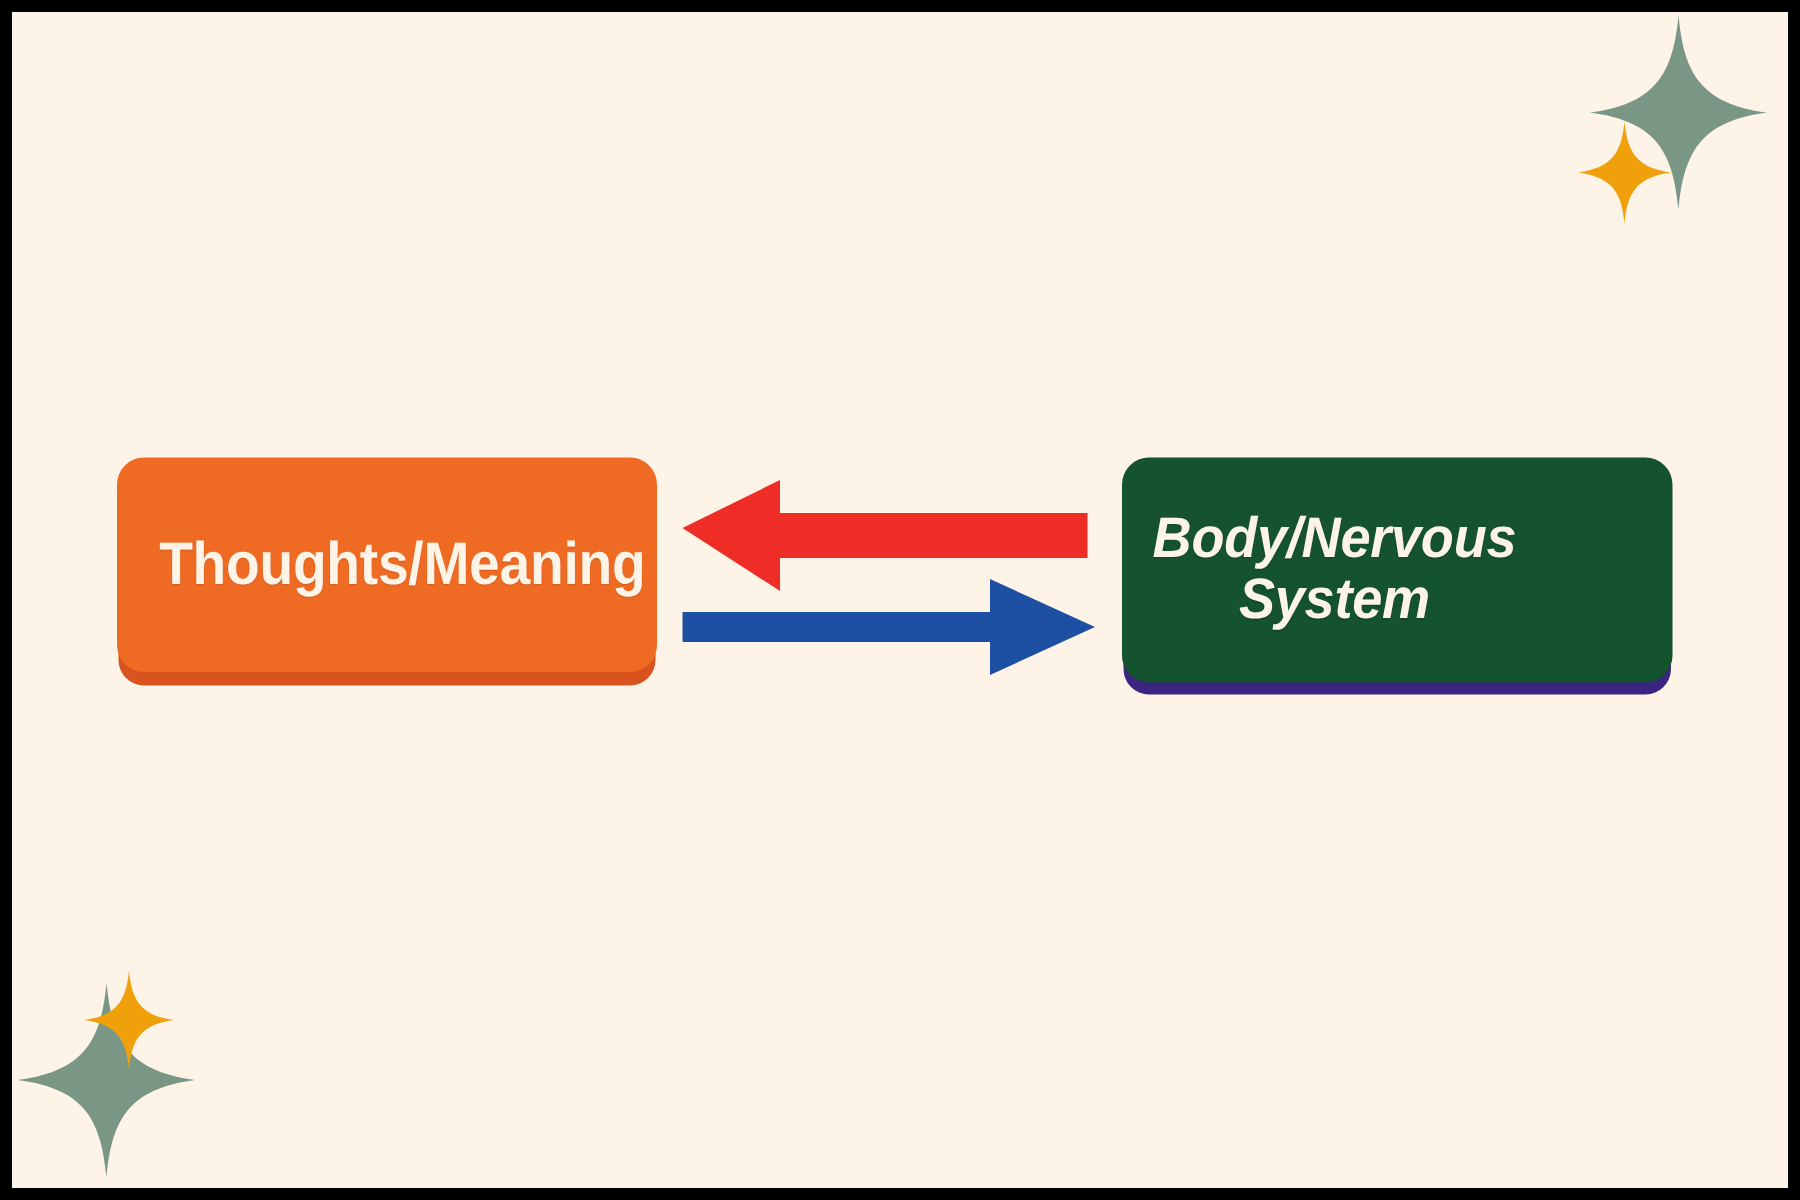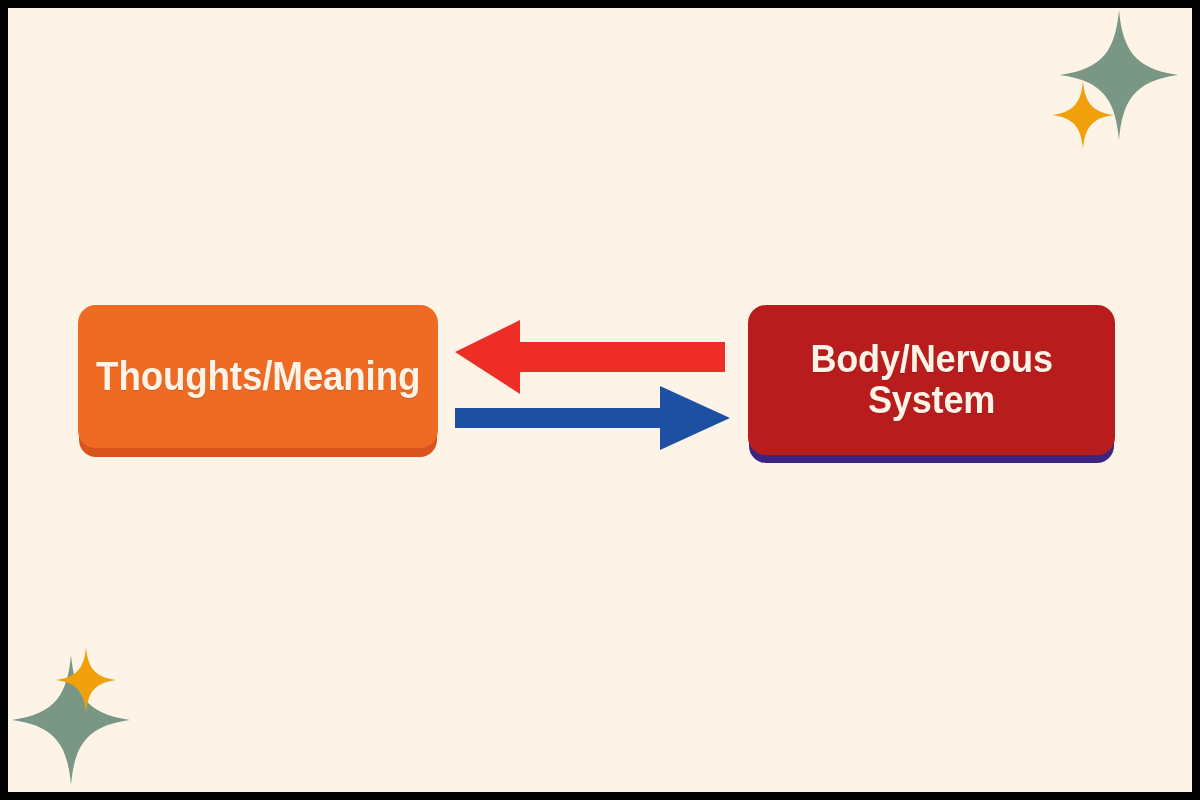--- a/index.html
+++ b/index.html
@@ -37,21 +37,21 @@
     position: absolute;
     inset: 0;
   }
 
   
   .node {
     position: absolute;
     box-sizing: border-box;
     display: flex;
     align-items: center;
-    justify-content: center;
+    justify-content: flex-start;
     text-align: center;
     border-radius: 18px;
     color: #FDF3E7;
     font-weight: 700;
     letter-spacing: -0.2px;
     line-height: 1.08;
     text-shadow: 0 1px 1px rgba(0,0,0,0.13);
     user-select: none;
   }
   .node .node-label {
@@ -120,21 +120,21 @@
 <body>
 
 <div class="frame" style="width: 1200px; height: 800px; background: rgb(0, 0, 0); padding: 8px;">
   <div class="canvas" style="background: rgb(253, 243, 231);">
     <div class="stage">
 
       <div class="node node-thoughts" style="background: rgb(239, 106, 35); color: rgb(253, 243, 231); box-shadow: rgb(217, 83, 30) 0px 10px 0px -1px;">
         <span class="node-label">Thoughts/Meaning</span>
       </div>
 
-      <div class="node node-body" style="background: #b91c1c; color: rgb(253, 243, 231); box-shadow: rgb(59, 37, 128) 0px 9px 0px -1px;">
+      <div class="node node-body" style="background: #14532d; color: rgb(253, 243, 231); box-shadow: rgb(59, 37, 128) 0px 9px 0px -1px; font-style: italic;">
         <span class="node-label">Body/Nervous
 System</span>
       </div>
 
       <div class="arrow-layer">
         <svg viewBox="0 0 1184 784" xmlns="http://www.w3.org/2000/svg">
 
           <polygon points="447,344 512,312 512,334 717,334 717,364 512,364 512,386" fill="#EE2D26"></polygon>
 
           <polygon points="447,400 652,400 652,378 722,410 652,442 652,420 447,420" fill="#1D50A2"></polygon>

